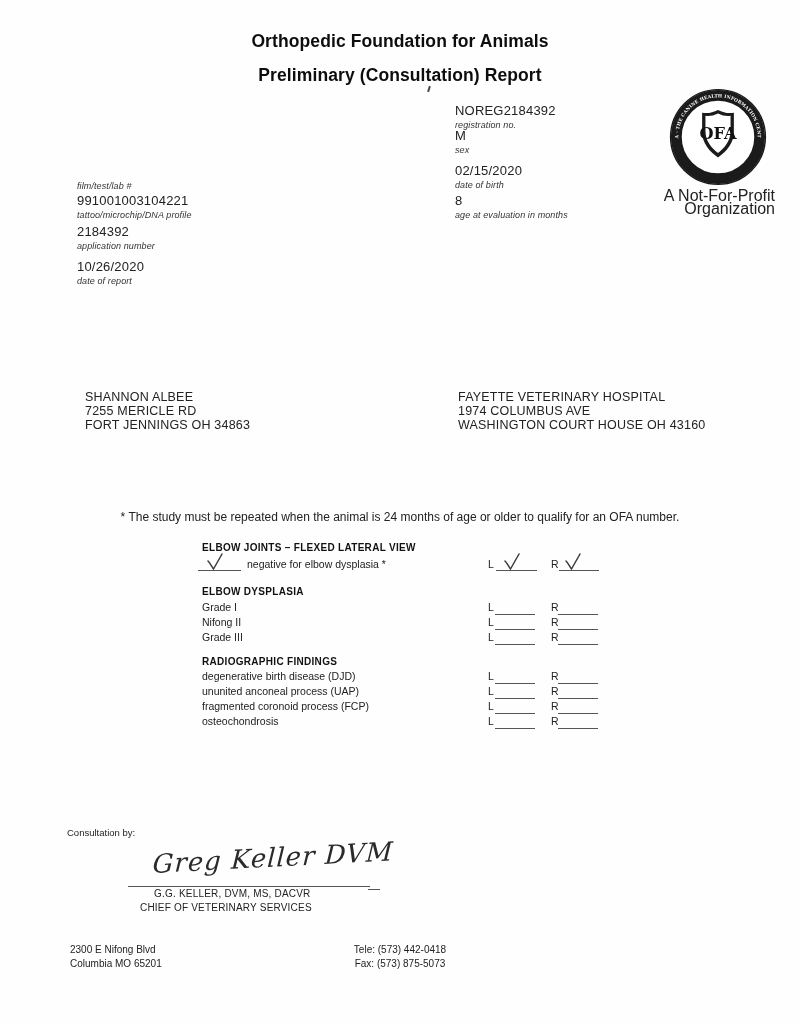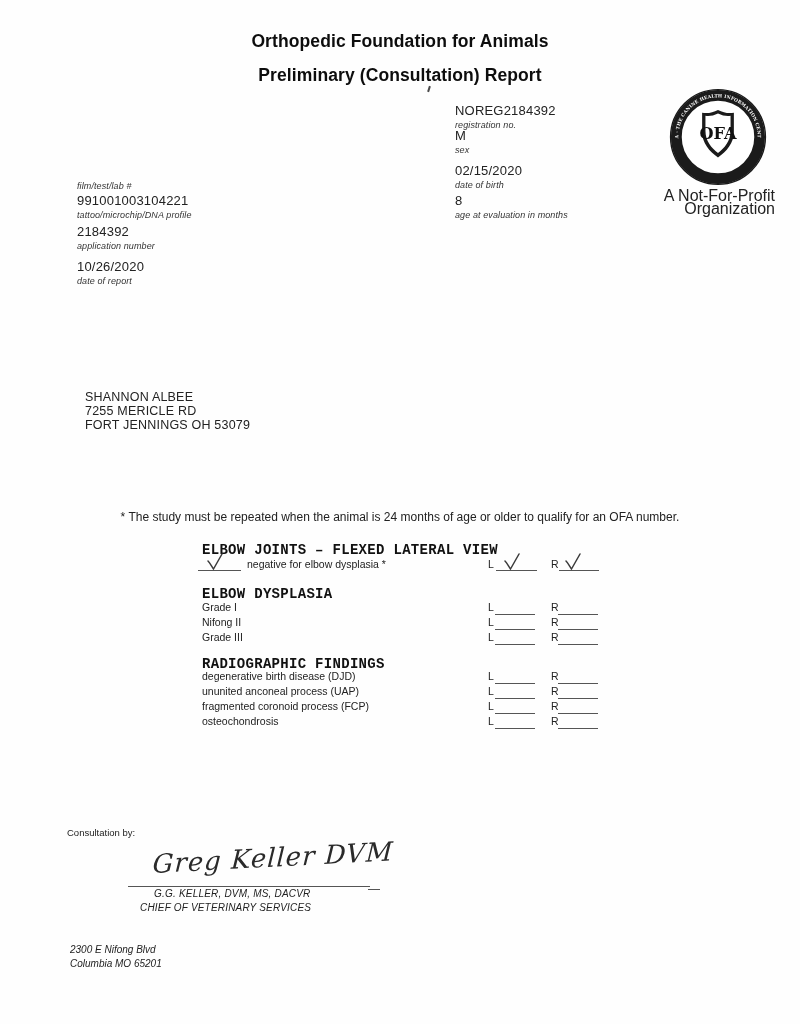--- a/index.html
+++ b/index.html
@@ -13,37 +13,37 @@
     overflow:hidden;
   }
   .abs{position:absolute;}
   .center{left:0;width:800px;text-align:center;}
   .title-line{font-size:17.5px;font-weight:bold;color:#0d0d0d;letter-spacing:.1px;line-height:22px;}
   .fval{font-size:13px;color:#222;letter-spacing:.2px;line-height:15px;}
   .flabel{font-size:9px;font-style:italic;color:#333;margin-top:2px;letter-spacing:.1px;}
   .addr{font-size:12.5px;line-height:14px;color:#222;letter-spacing:.2px;}
   .eval-head{font-size:11.5px;font-weight:bold;color:#111;letter-spacing:.2px;}
   .eval-note{font-size:12px;color:#222;}
-  .sec-head{font-size:14px;font-weight:bold;color:#111;letter-spacing:.3px;font-family:Liberation Mono, monospace;}
+  .sec-head{font-size:10px;font-weight:bold;color:#111;letter-spacing:.3px;}
   .row-label{font-size:10.5px;color:#222;white-space:nowrap;}
   .lr-letter{font-size:10.5px;color:#222;}
   .uline{border-bottom:1.2px solid #555;height:11px;}
   .lr-row{left:0;width:800px;height:17px;}
   .lr-row .abs{top:0;}
   .lr-row .uline{top:2px;}
   .check-svg{overflow:visible;}
   .sig-script{
     font-family:"DejaVu Serif","Liberation Serif",serif;
     font-style:italic;font-size:26px;color:#2a2a2a;
     transform:rotate(-3deg) skewX(-6deg);transform-origin:left bottom;
     letter-spacing:1px;white-space:nowrap;
   }
   .sig-small{font-size:9.5px;color:#222;}
-  .sig-name{font-size:10px;color:#222;letter-spacing:.2px;font-style:italic;}
-  .footer-text{font-size:10px;line-height:14px;color:#222;font-style:italic;}
+  .sig-name{font-size:10px;color:#222;letter-spacing:.2px;}
+  .footer-text{font-size:10px;line-height:14px;color:#222;}
   .tagline{font-size:16px;line-height:13px;color:#222;text-align:right;}
   .artifact{width:2px;height:6px;background:#4a4a4a;transform:rotate(18deg);}
   .ring-text{fill:#ffffff;font-family:"DejaVu Serif","Liberation Serif",serif;font-weight:bold;}
 </style>
 </head>
 <body>
 
 <div class="page">
 
   <div class="abs center title-line" style="top:30px">Orthopedic Foundation for Animals</div>
@@ -101,21 +101,26 @@
       <path d="M50 26 C45.5 28.3 40.8 28.9 37.2 28.3 L37.2 44 C37.2 54.2 43.2 61.3 50 66.3 C56.8 61.3 62.8 54.2 62.8 44 L62.8 28.3 C59.2 28.9 54.5 28.3 50 26 Z" fill="#ffffff"></path>
       <text x="50" y="52" text-anchor="middle" font-size="16.5" font-weight="bold" fill="#111111" font-family="DejaVu Serif, Liberation Serif, serif">OFA</text>
     </svg>
     <div class="tagline" style="margin-top:3px">A Not-For-Profit</div>
     <div class="tagline">Organization</div>
   </div>
 
   <div class="abs addr" style="left:85px;top:390px">
     <div>SHANNON ALBEE</div>
     <div>7255 MERICLE RD</div>
-    <div>FORT JENNINGS OH 53079</div>
+    <div>FORT JENNINGS OH 34863</div>
+  </div>
+  <div class="abs addr" style="left:458px;top:390px">
+    <div>FAYETTE VETERINARY HOSPITAL</div>
+    <div>1974 COLUMBUS AVE</div>
+    <div>WASHINGTON COURT HOUSE OH 43160</div>
   </div>
 
   <div class="abs center eval-note" style="top:510px">* The study must be repeated when the animal is 24 months of age or older to qualify for an OFA number.</div>
 
   <div class="abs sec-head" style="left:202px;top:542px">ELBOW JOINTS – FLEXED LATERAL VIEW</div>
   <div class="abs lr-row" style="top:557px">
     <span class="abs uline" style="left:198px;width:43px"></span>
     <svg class="abs check-svg" style="left:206px;top:-4px" width="20" height="18" viewBox="0 0 20 18">
       <path d="M2 8 C4 10 6 14 7.5 16 L16 1" fill="none" stroke="#3a3a3a" stroke-width="1.5" stroke-linecap="round"></path>
     </svg>
@@ -189,14 +194,18 @@
   <div class="abs uline" style="left:128px;top:875px;width:242px"></div>
   <div class="abs uline" style="left:368px;top:878px;width:12px"></div>
   <div class="abs sig-script" style="left:152px;top:849px">Greg Keller DVM</div>
   <div class="abs sig-name" style="left:154px;top:888px">G.G. KELLER, DVM, MS, DACVR</div>
   <div class="abs sig-name" style="left:140px;top:902px">CHIEF OF VETERINARY SERVICES</div>
 
   <div class="abs footer-text" style="left:70px;top:943px">
     <div>2300 E Nifong Blvd</div>
     <div>Columbia MO 65201</div>
   </div>
+  <div class="abs footer-text center" style="top:943px">
+    <div>Tele: (573) 442-0418</div>
+    <div>Fax: (573) 875-5073</div>
+  </div>
 
 </div>
 
 </body></html>

